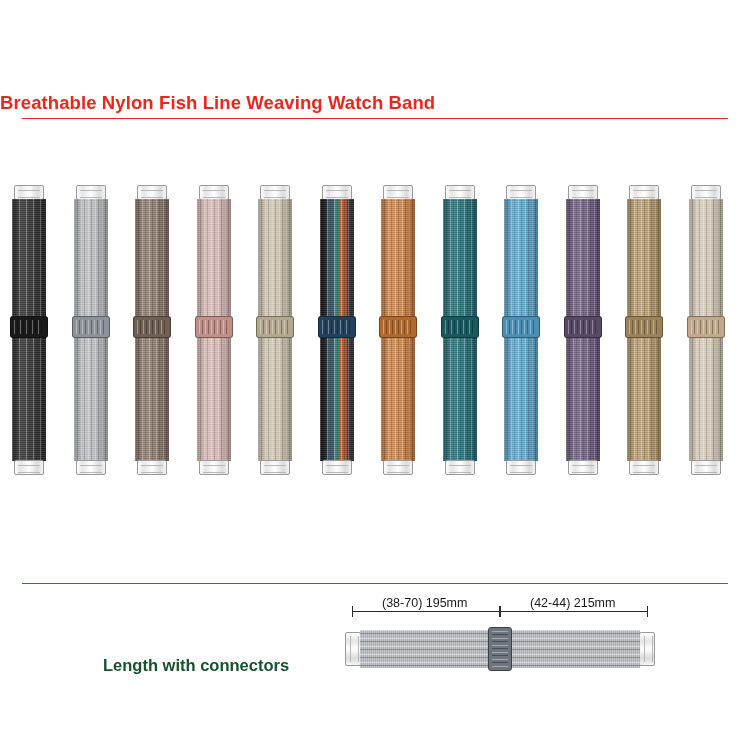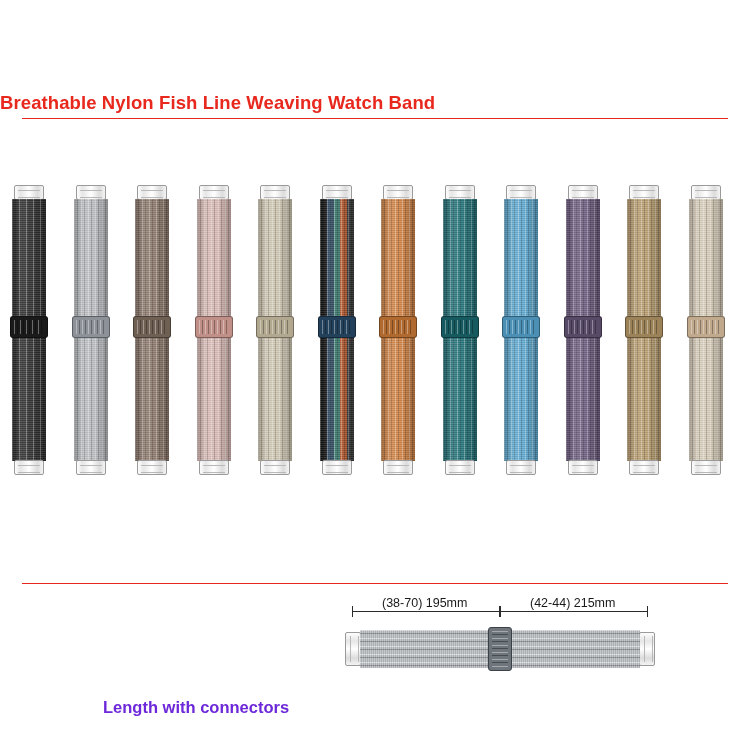--- a/index.html
+++ b/index.html
@@ -253,24 +253,23 @@
     position: absolute;
     top: 596px;
     font-size: 12.5px;
     color: #1a1a1a;
     white-space: nowrap;
   }
   .length-label {
     position: absolute;
     left: 103px;
     top: 656px;
-    color: #6d28d9;
+    color: #14532d;
     font-size: 16.5px;
     font-weight: bold;
-    margin-top: 42px;
   }
 </style>
 </head>
 <body>
 
 <div class="page">
 
   <div class="rule rule-top"></div>
   <div class="title">Breathable Nylon Fish Line Weaving Watch Band</div>
 

